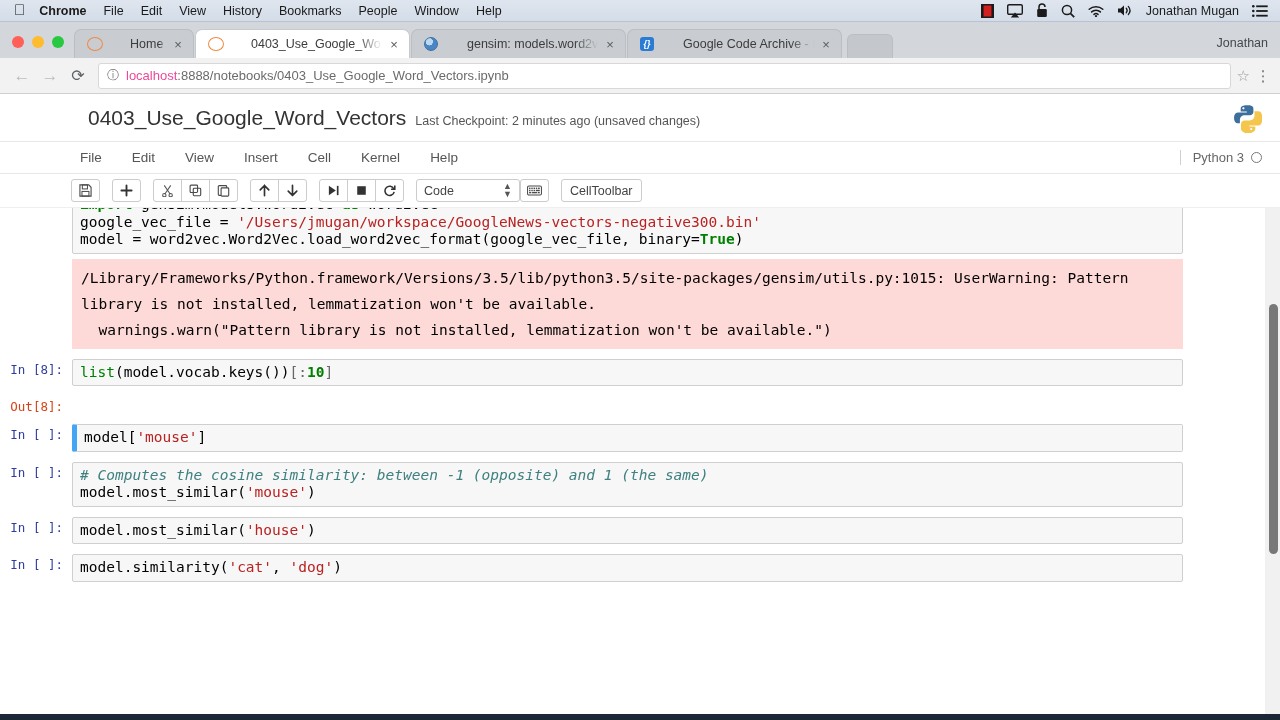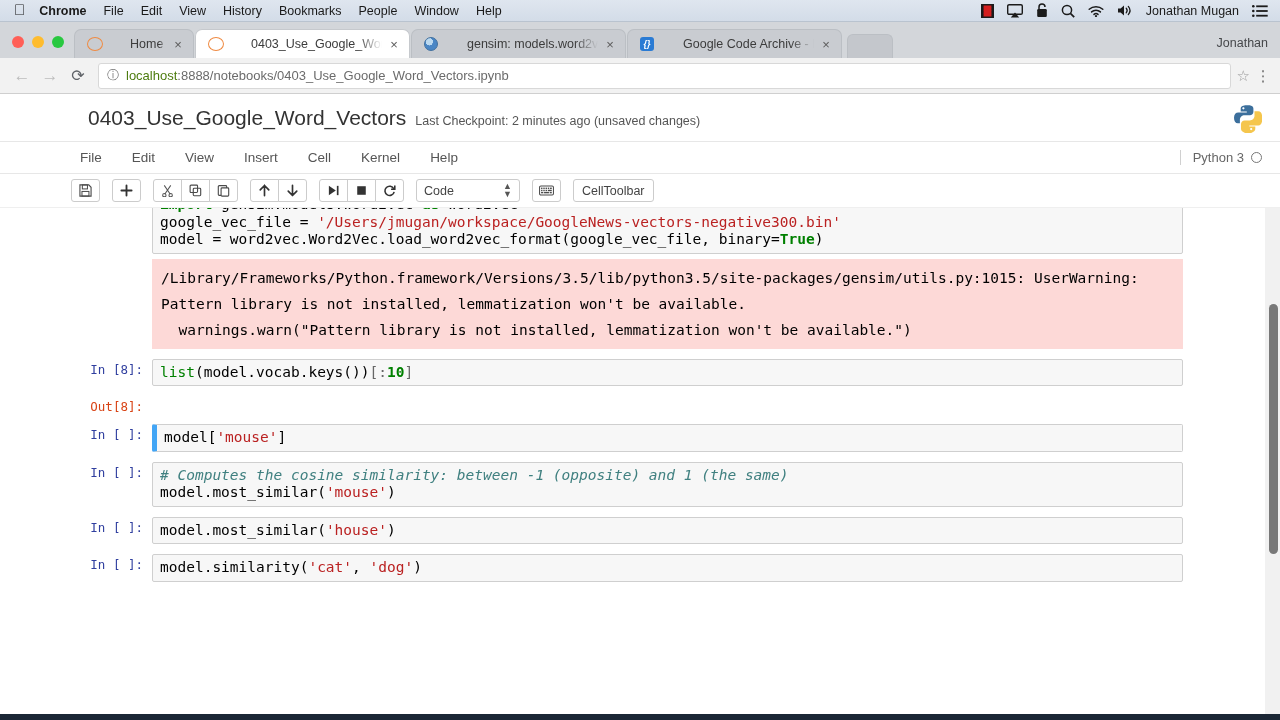--- a/index.html
+++ b/index.html
@@ -95,21 +95,21 @@
   }
   .navbtn { width: 28px; text-align: center; font-size: 17px; color: #bdbdbd; }
   .navbtn.reload { color: #5f6368; font-size: 16px; }
   #urlbox {
     flex: 1 1 auto; height: 26px; background: #fff;
     border: 1px solid #d8d8d8; border-radius: 3px;
     display: flex; align-items: center; padding: 0 8px;
     margin: 0 6px; font-size: 13px; color: #545454;
   }
   #urlbox .infoic { margin-right: 7px; color: #757575; font-size: 12px; }
-  .url-host { color: #4d7c0f; }
+  .url-host { color: #ec4899; }
   .url-rest { color: #6b6b6b; }
   #star { font-size: 15px; color: #9a9a9a; margin-right: 4px; }
   #kebab { font-size: 15px; color: #6e6e6e; width: 18px; text-align: center; letter-spacing: 0; }
 
   
   #page { position: relative; width: 1280px; height: calc(720px - 22px - 36px - 36px); background: #fff; overflow: hidden; }
 
   #jheader {
     height: 48px; border-bottom: 1px solid #e7e7e7;
     display: flex; align-items: center; padding: 0 18px 0 73px;
@@ -150,34 +150,33 @@
     border: 1px solid #ccc; display: flex; align-items: center; justify-content: center;
     font-size: 13px; color: #4a4a4a; margin-left: -1px;
   }
   .tgroup .tbtn:first-child { margin-left: 0; border-radius: 3px 0 0 3px; }
   .tgroup .tbtn:last-child { border-radius: 0 3px 3px 0; }
   .tgroup.one .tbtn { border-radius: 3px; }
   #celltype {
     height: 23px; width: 104px; border: 1px solid #ccc; border-radius: 3px;
     background: #fff; font-size: 12.5px; color: #444;
     display: flex; align-items: center; padding: 0 7px; justify-content: space-between;
-    margin-right: 12px;
   }
   .spin { font-size: 9px; line-height: 0.85; color: #555; text-align:center;}
   #celltoolbar-btn {
     height: 23px; border: 1px solid #ccc; border-radius: 3px; background: #fff;
     font-size: 12.5px; color: #444; display: flex; align-items: center; padding: 0 8px;
   }
 
   
   #nbbody { position: relative; height: calc(100% - 48px - 32px - 34px); overflow: hidden; background: #fff; }
   #nbscroll { position: absolute; top: -22px; left: 0; right: 0; }
 
   .cell { display: flex; padding: 5px 0 5px 0; margin: 0 0 0 0; position: relative; }
-  .cell-wrap { padding-left: 80px; padding-right: 97px; }
+  .cell-wrap { padding-right: 97px; }
   .prompt {
     width: 72px; flex: 0 0 72px; text-align: right; padding-right: 9px; padding-top: 3px;
     font-family: "DejaVu Sans Mono", monospace; font-size: 12.5px; color: #303F9F;
   }
   .prompt.out { color: #D84315; }
   .inner { flex: 1 1 auto; min-width: 0; }
   .inputarea {
     background: #f7f7f7; border: 1px solid #cfcfcf; border-radius: 2px;
     padding: 4px 4px 4px 7px;
     font-family: "DejaVu Sans Mono", monospace; font-size: 14.5px; line-height: 17.5px;

